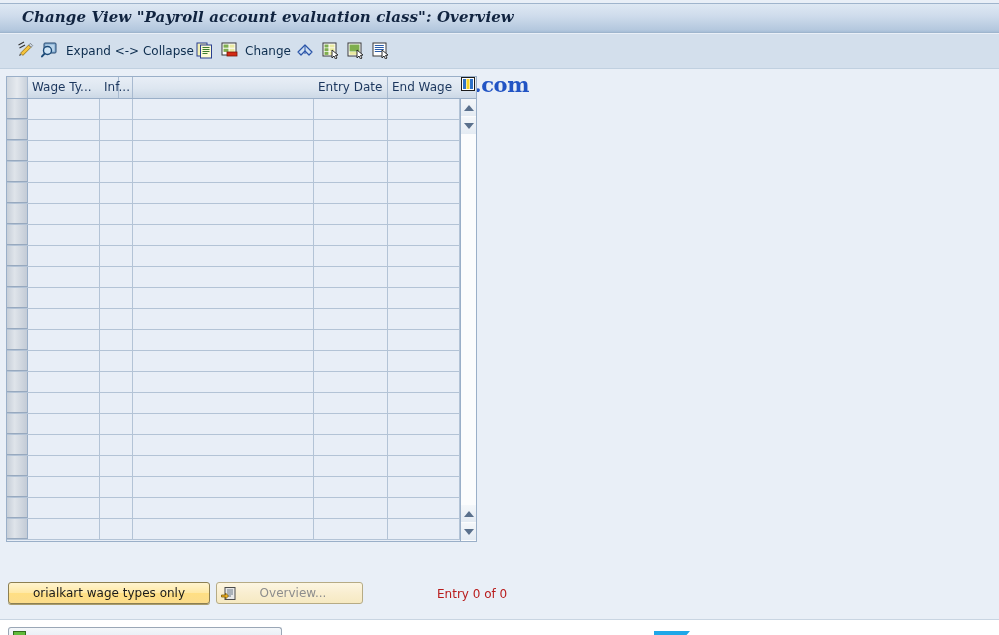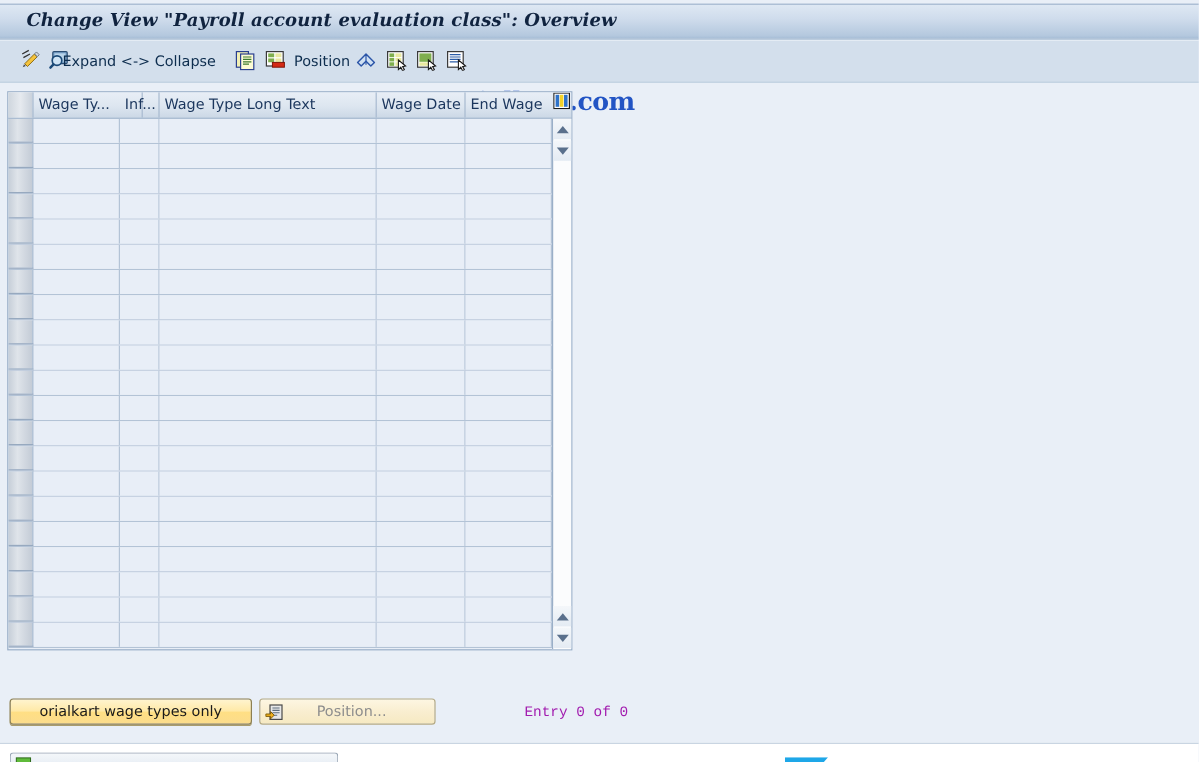--- a/index.html
+++ b/index.html
@@ -208,23 +208,22 @@
     flex: 1;
     text-align: center;
     color: #8d8d8d;
     padding-right: 12px;
   }
   #entry-count {
     position: absolute;
     left: 437px;
     top: 587px;
     font-size: 12px;
-    color: #a21caf;
+    color: #b91c1c;
     white-space: nowrap;
-    font-family: Liberation Mono, monospace;
   }
 
   
   #bottom-strip {
     position: absolute;
     left: 0; top: 619px;
     width: 999px;
     height: 16px;
     background: #ffffff;
     border-top: 1px solid #c9d5e2;
@@ -271,21 +270,21 @@
     <span class="ico">
       <svg width="19" height="19" viewBox="0 0 19 19">
         <rect x="4" y="3" width="12" height="10" rx="1" fill="#7fa8cf" stroke="#2b4d73" stroke-width="1"></rect>
         <rect x="5.5" y="4.5" width="9" height="7" fill="#b9d4ea"></rect>
         <circle cx="7.5" cy="10.5" r="4" fill="#cfe4f5" stroke="#1b4a78" stroke-width="1.4"></circle>
         <path d="M4.6 13.6 L2 16.4" stroke="#1b4a78" stroke-width="2" stroke-linecap="round"></path>
       </svg>
     </span>
   </div>
 
-  <div class="tb-label" style="left:52px;">Expand &lt;-&gt; Collapse</div>
+  <div class="tb-label" style="left:66px;">Expand &lt;-&gt; Collapse</div>
 
   <div class="tb-item" style="left:193px; width:22px;">
     <span class="ico">
       <svg width="19" height="18" viewBox="0 0 19 18">
         <rect x="2" y="2" width="10" height="13" fill="#f2f0b6" stroke="#2a3f8f" stroke-width="1"></rect>
         <rect x="5.5" y="4" width="11" height="13" fill="#fcfbd4" stroke="#2a3f8f" stroke-width="1"></rect>
         <path d="M7.5 6.5h7M7.5 8.5h7M7.5 10.5h7M7.5 12.5h5" stroke="#3c7b2f" stroke-width="1"></path>
       </svg>
     </span>
   </div>
@@ -296,21 +295,21 @@
         <rect x="2" y="2" width="14" height="12" fill="#ffffff" stroke="#3a3a3a" stroke-width="1"></rect>
         <rect x="3.5" y="3.5" width="5" height="3.2" fill="#7fae4e"></rect>
         <rect x="9.5" y="3.5" width="5" height="3.2" fill="#e9e9a0"></rect>
         <rect x="3.5" y="7.7" width="5" height="3.2" fill="#7fae4e"></rect>
         <rect x="9.5" y="7.7" width="5" height="3.2" fill="#e9e9a0"></rect>
         <rect x="7" y="11" width="10" height="4" fill="#d42a14" stroke="#7b1405" stroke-width="0.8"></rect>
       </svg>
     </span>
   </div>
 
-  <div class="tb-label" style="left:245px;">Position</div>
+  <div class="tb-label" style="left:245px;">Change</div>
 
   <div class="tb-item" style="left:294px; width:22px;">
     <span class="ico">
       <svg width="20" height="18" viewBox="0 0 20 18">
         <path d="M17 11 L10 4 L3 11 L6 14 L10 10 L14 14 Z" fill="#cfe0f2" stroke="#2b55a8" stroke-width="1.2" stroke-linejoin="round"></path>
         <path d="M10 4 L10 13" stroke="#2b55a8" stroke-width="1"></path>
       </svg>
     </span>
   </div>
 
@@ -354,22 +353,21 @@
     <span class="dim">www.tut</span><span>orialkart.com</span>
   </div>
 </div>
 
 <div id="grid">
 
   <div id="grid-head">
     <div class="th corner" style="left:0; width:21px; background:linear-gradient(to right,#cfd6de,#e6eaef,#c9d1db);"></div>
     <div class="th" style="left:21px; width:91px;">Wage Ty...</div>
     <div class="th" style="left:93px; width:33px;">Inf...</div>
-    <div class="th" style="left:126px; width:181px;">Wage Type Long Text</div>
-    <div class="th" style="left:307px; width:74px;">Wage Date</div>
+    <div class="th" style="left:307px; width:74px;">Entry Date</div>
     <div class="th" style="left:381px; width:72px; border-right:none;">End Wage</div>
     <div class="th corner" style="left:453px; width:16px; border-right:none; display:flex; align-items:center; justify-content:center;">
       <span class="ico">
         <svg width="14" height="14" viewBox="0 0 14 14">
           <rect x="0.5" y="0.5" width="13" height="13" fill="#ffffff" stroke="#1c1c1c" stroke-width="1"></rect>
           <rect x="2" y="2" width="3" height="10" fill="#2f72c8"></rect>
           <rect x="5.5" y="2" width="3" height="10" fill="#f2d22a"></rect>
           <rect x="9" y="2" width="3" height="10" fill="#2f72c8"></rect>
         </svg>
       </span>
@@ -568,21 +566,21 @@
 </div>
 
 <div class="btn" id="btn-position">
   <span class="ico" style="margin-left:4px; display:flex; align-items:center;">
     <svg width="15" height="15" viewBox="0 0 15 15">
       <rect x="4" y="1.5" width="10" height="12" fill="#e8e8e8" stroke="#4a4a4a" stroke-width="1"></rect>
       <path d="M6 4h6M6 6h6M6 8h6M6 10h4" stroke="#5d6d7e" stroke-width="0.9"></path>
       <path d="M0.5 9 L4.5 9 L4.5 7 L7.5 10 L4.5 13 L4.5 11 L0.5 11 Z" fill="#f2b01e" stroke="#7a5a08" stroke-width="0.8"></path>
     </svg>
   </span>
-  <span class="pos-label">Position...</span>
+  <span class="pos-label">Overview...</span>
 </div>
 
 <div id="entry-count">Entry 0 of 0</div>
 
 <div id="bottom-strip"></div>
 <div id="bottom-btn">
   <span style="position:absolute; left:4px; top:2px; display:block;">
     <svg width="13" height="10" viewBox="0 0 13 10">
       <rect x="0.5" y="0.5" width="12" height="9" fill="#5fbb3a" stroke="#2f6b1c" stroke-width="1"></rect>
     </svg>

